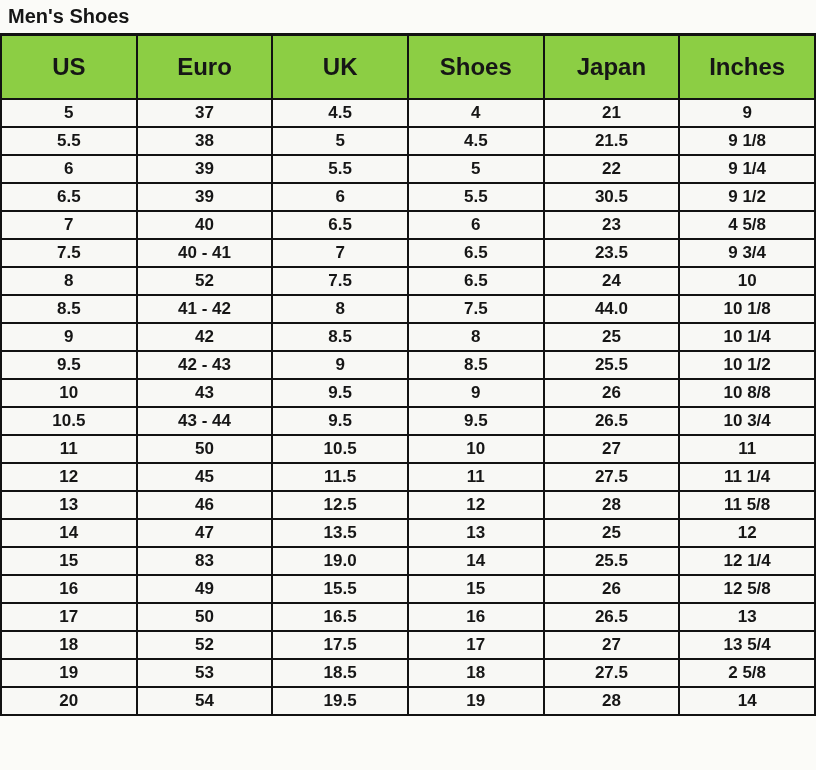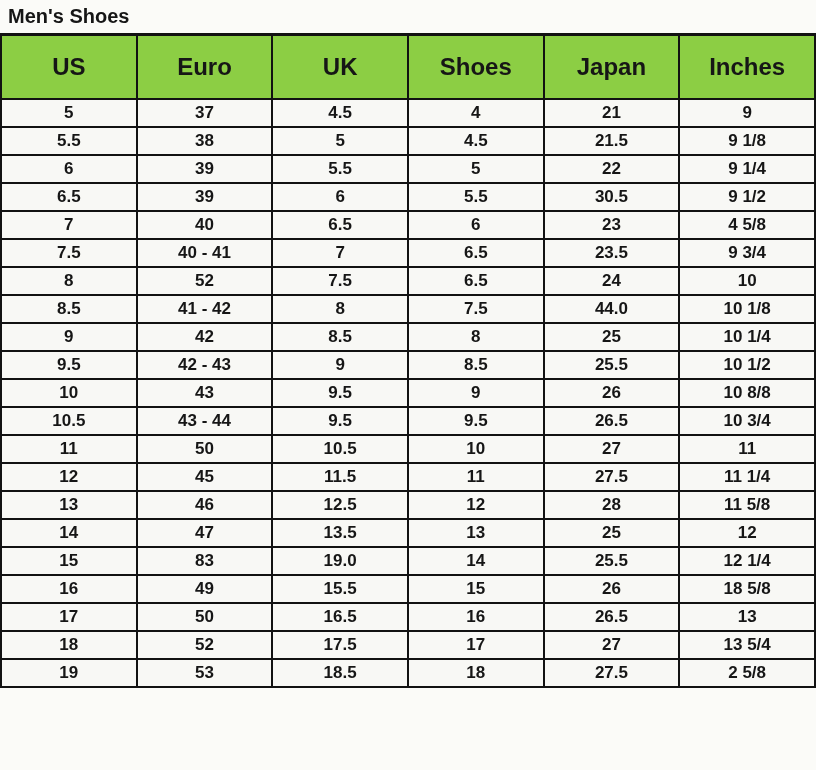--- a/index.html
+++ b/index.html
@@ -197,21 +197,21 @@
         <td>14</td>
         <td>25.5</td>
         <td>12 1/4</td>
       </tr>
       <tr>
         <td>16</td>
         <td>49</td>
         <td>15.5</td>
         <td>15</td>
         <td>26</td>
-        <td>18 5/8</td>
+        <td>12 5/8</td>
       </tr>
       <tr>
         <td>17</td>
         <td>50</td>
         <td>16.5</td>
         <td>16</td>
         <td>26.5</td>
         <td>13</td>
       </tr>
       <tr>
@@ -223,14 +223,22 @@
         <td>13 5/4</td>
       </tr>
       <tr>
         <td>19</td>
         <td>53</td>
         <td>18.5</td>
         <td>18</td>
         <td>27.5</td>
         <td>2 5/8</td>
       </tr>
+      <tr>
+        <td>20</td>
+        <td>54</td>
+        <td>19.5</td>
+        <td>19</td>
+        <td>28</td>
+        <td>14</td>
+      </tr>
     </tbody>
 </table>
 
 </body></html>

